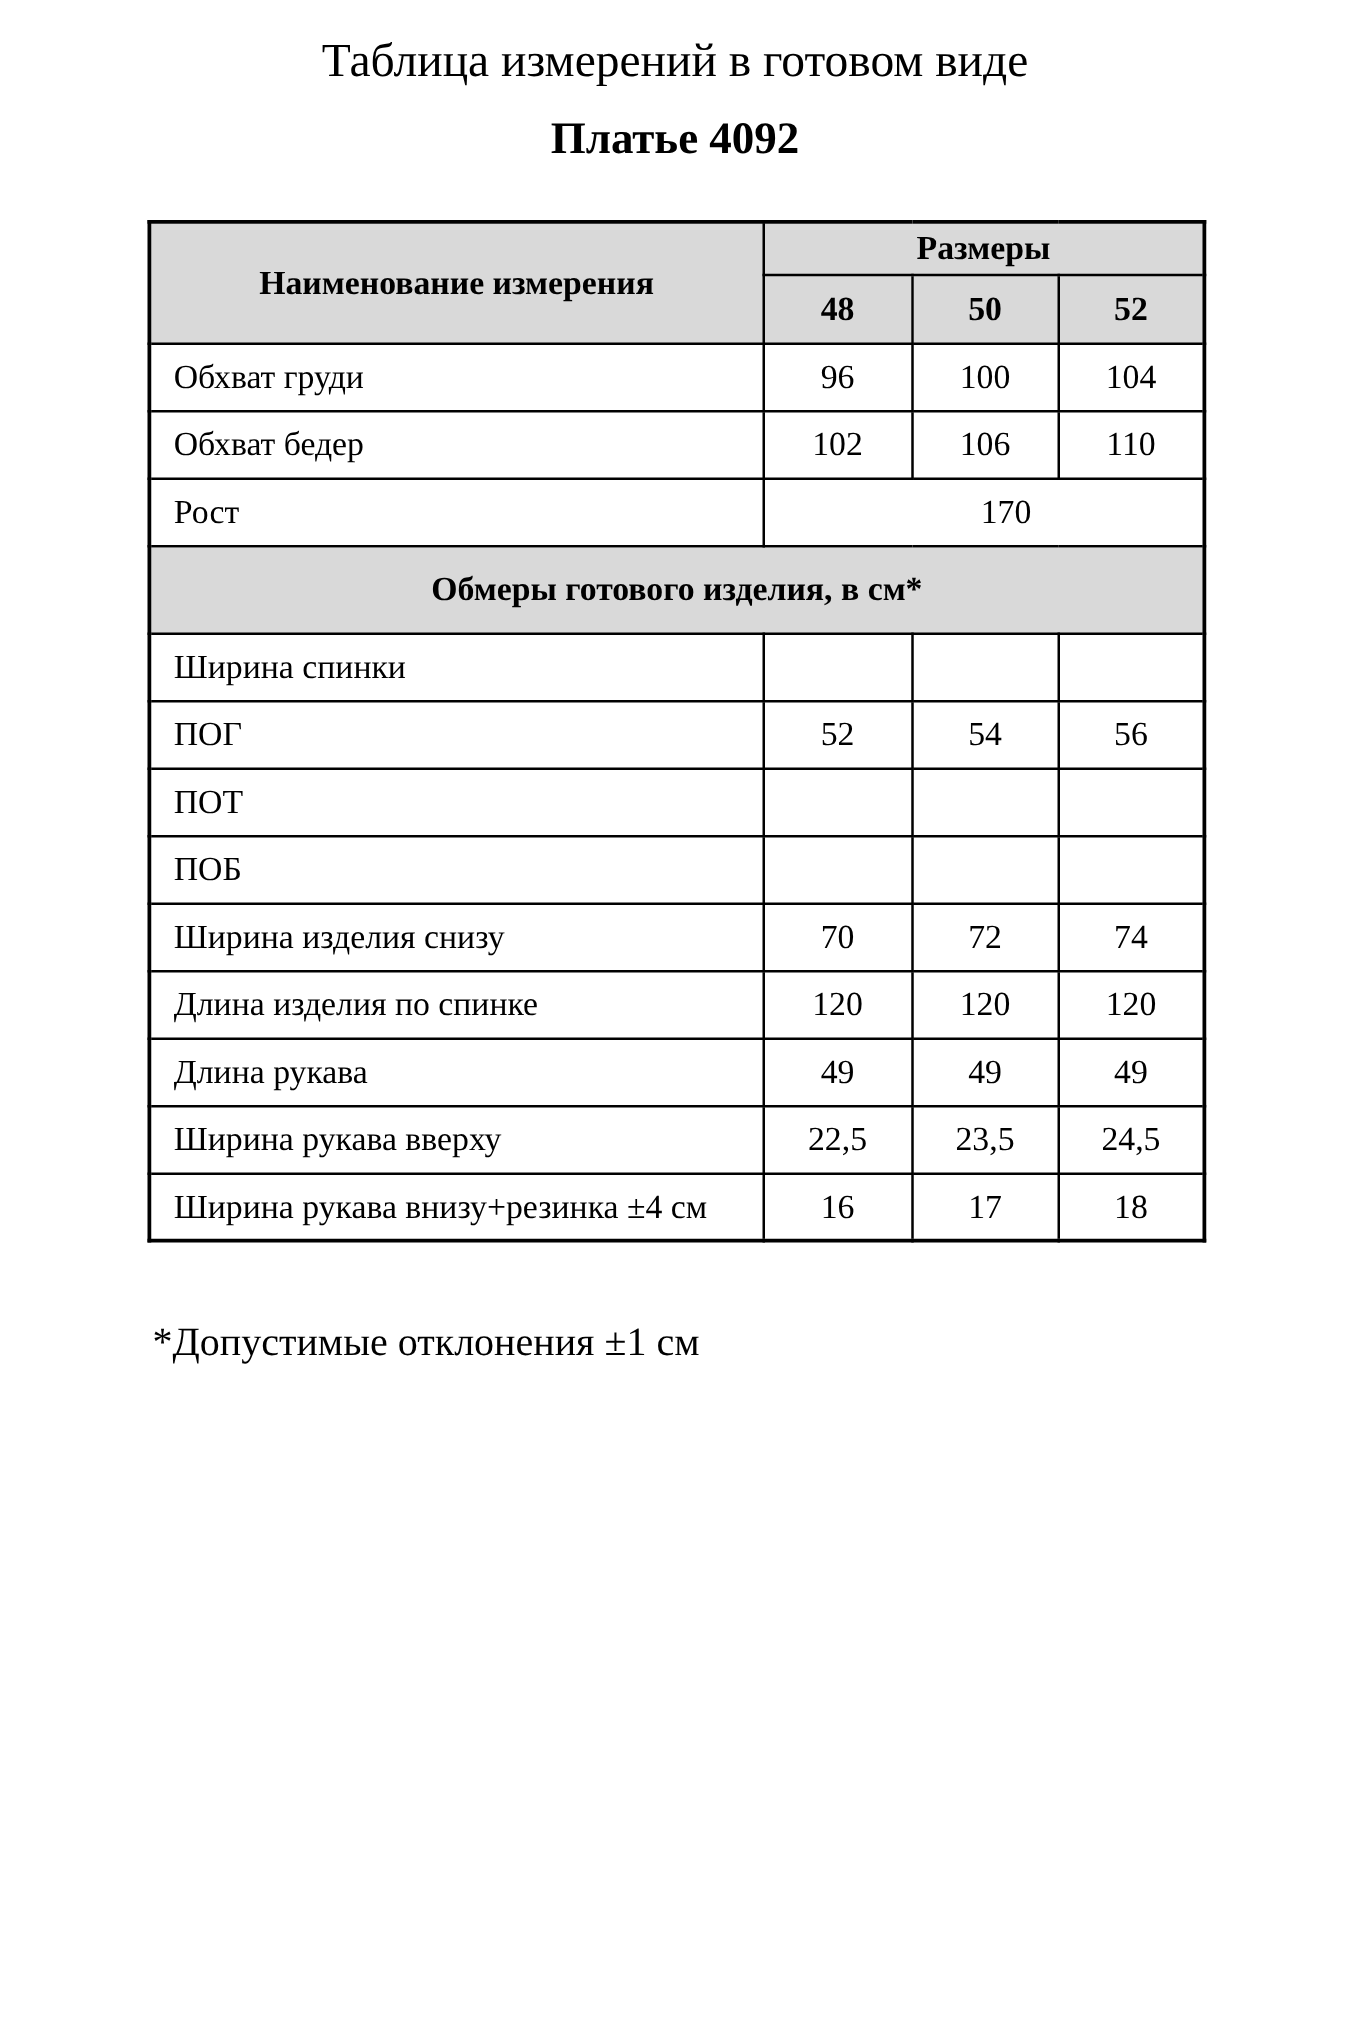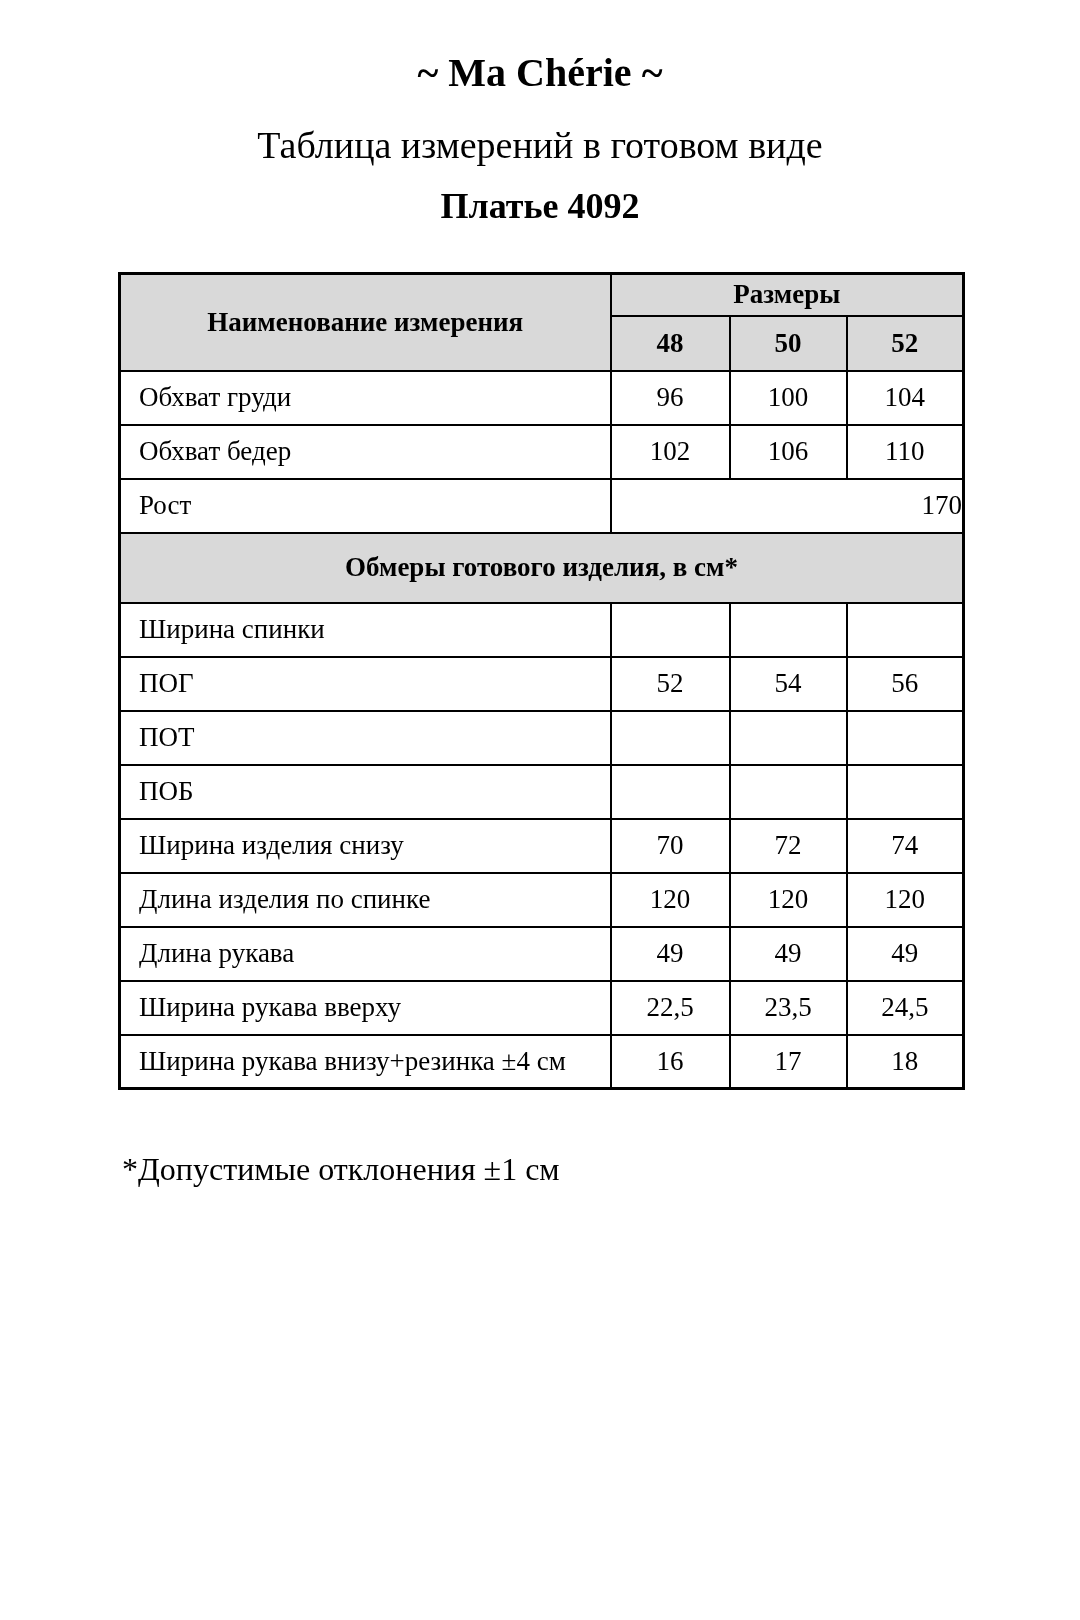--- a/index.html
+++ b/index.html
@@ -73,41 +73,40 @@
     font-weight: bold;
     font-size: 32px;
     text-align: center;
   }
   .cell-label {
     text-align: left;
     padding-left: 18px;
   }
   .cell-value { text-align: center; }
   .cell-value-merged {
-    text-align: right;
+    text-align: center;
     padding-left: 36px;
   }
   .cell-section {
     font-weight: bold;
     font-size: 28px;
     text-align: center;
   }
 
   .footnote {
     margin: 62px 0 0 122px;
     font-size: 32px;
     line-height: 1.1;
   }
 </style>
 </head>
 <body>
 
 <div class="page">
 
-  <div class="brand-title">~ Ma Chérie ~</div>
   <div class="subtitle">Таблица измерений в готовом виде</div>
   <div class="product-title">Платье 4092</div>
 
   <table class="size-table">
     <colgroup>
       <col class="c-name">
         <col class="c-s1">
         <col class="c-s2">
         <col class="c-s3">
     </colgroup>

